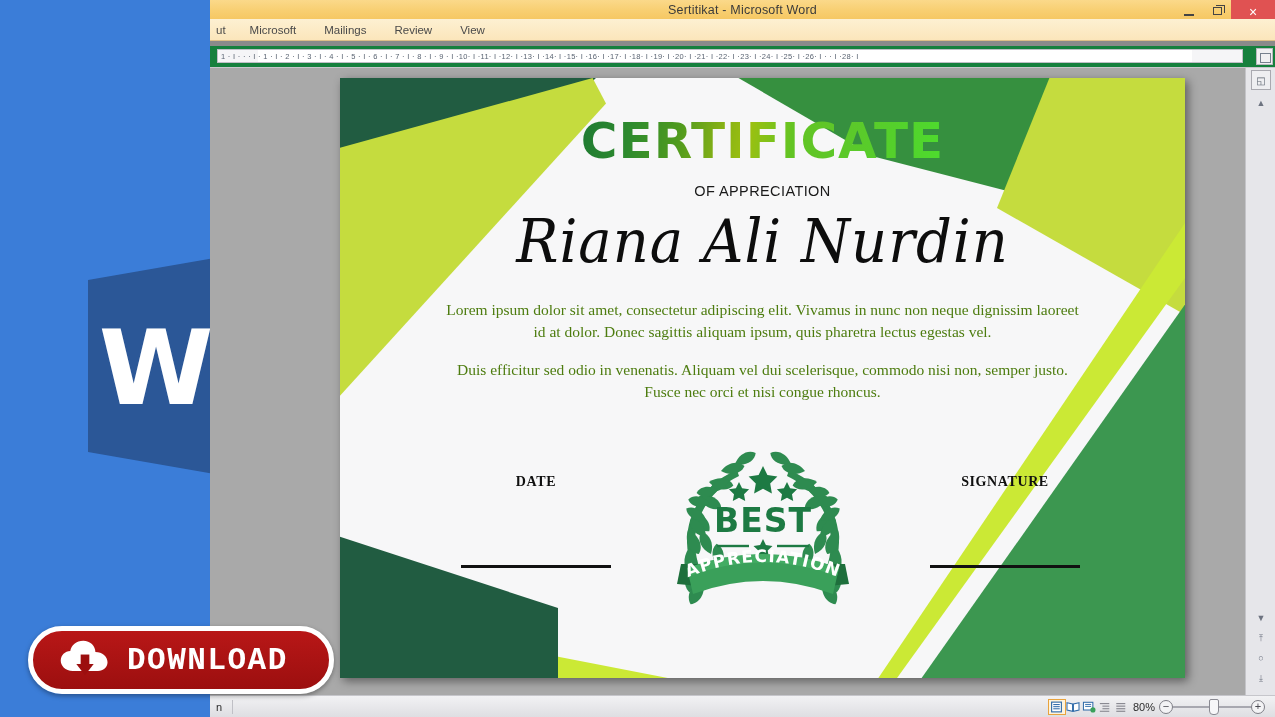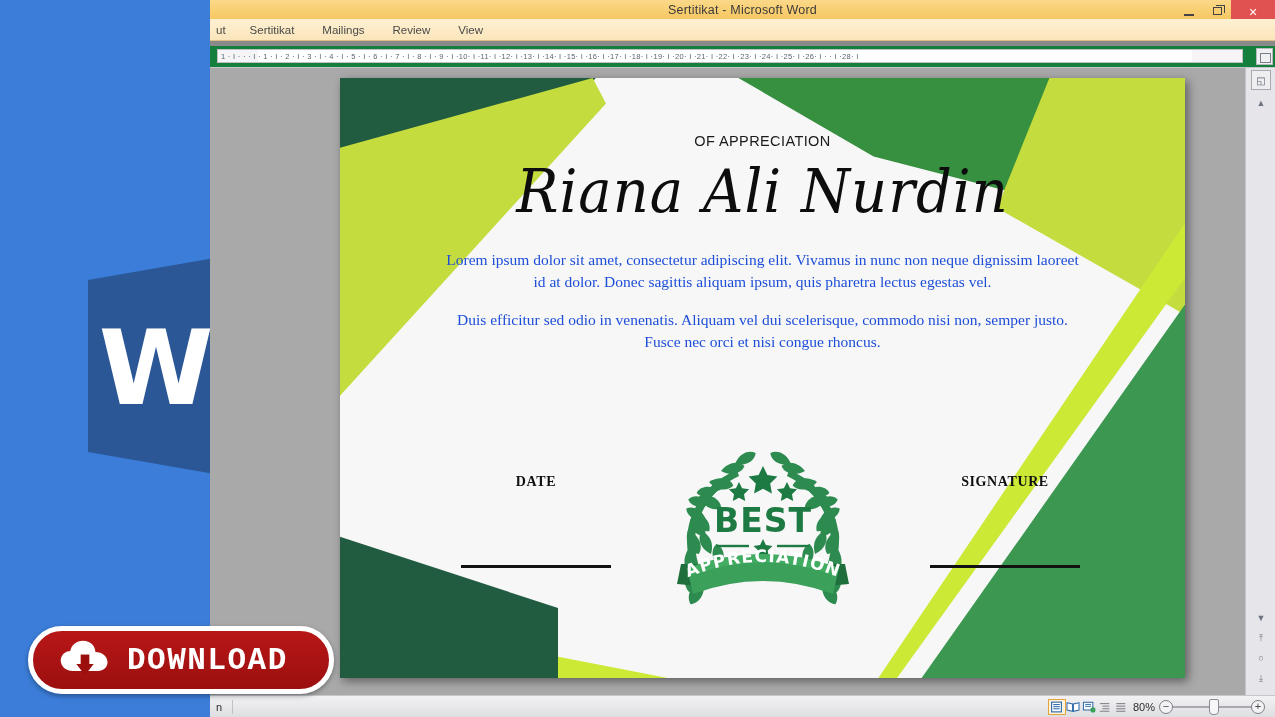--- a/index.html
+++ b/index.html
@@ -171,21 +171,21 @@
   }
   .cert-name {
     margin-top: 10px; font-family: "DejaVu Serif", serif;
     font-style: italic; font-size: 56px; color: #0d0d0d;
     letter-spacing: 1px; line-height: 1.18; white-space: nowrap;
     transform: scaleY(1.06);
   }
   .cert-body {
     width: 640px; margin-top: 24px; text-align: center;
     font-family: "Liberation Serif", serif; font-size: 15.5px;
-    color: #1d4ed8; line-height: 1.42;
+    color: #4d7c0f; line-height: 1.42;
   }
   .cert-body p + p { margin-top: 16px; }
 
   
   .cert-footer {
     position: absolute; left: 0; right: 0; bottom: 42px; height: 170px; z-index: 6;
   }
   .sign-block { position: absolute; width: 190px; text-align: center; }
   .sign-block.date { left: 101px; top: 8px; }
   .sign-block.signature { left: 570px; top: 8px; }
@@ -307,21 +307,21 @@
       <div class="win-btn">
         <div class="restore-glyph"></div>
       </div>
       <div class="win-btn close">×</div>
     </div>
   </div>
 
   <div class="ribbon-tabs">
     <div class="tab-list">
       <div class="tab clipped">ut</div>
-      <div class="tab">Sertitikat</div>
+      <div class="tab">Microsoft</div>
       <div class="tab">Mailings</div>
       <div class="tab">Review</div>
       <div class="tab">View</div>
     </div>
     <div class="ribbon-right">
       <span class="heart-glyph">♡</span>
       <span class="help-circle">?</span>
     </div>
   </div>
 
@@ -340,20 +340,21 @@
       <div class="shape tl-dark"></div>
       <div class="shape tl-lime"></div>
       <div class="shape tr-green"></div>
       <div class="shape tr-lime"></div>
       <div class="shape bl-lime"></div>
       <div class="shape bl-dark"></div>
       <div class="shape br-lime"></div>
       <div class="shape br-green"></div>
 
       <div class="cert-content">
+        <div class="cert-title">CERTIFICATE</div>
         <div class="cert-sub">OF APPRECIATION</div>
         <div class="cert-name">Riana Ali Nurdin</div>
         <div class="cert-body">
           <p>Lorem ipsum dolor sit amet, consectetur adipiscing elit. Vivamus in nunc non neque dignissim laoreet id at dolor. Donec sagittis aliquam ipsum, quis pharetra lectus egestas vel.</p>
           <p>Duis efficitur sed odio in venenatis. Aliquam vel dui scelerisque, commodo nisi non, semper justo. Fusce nec orci et nisi congue rhoncus.</p>
         </div>
       </div>
 
       <div class="cert-footer">
         <div class="sign-block date">

